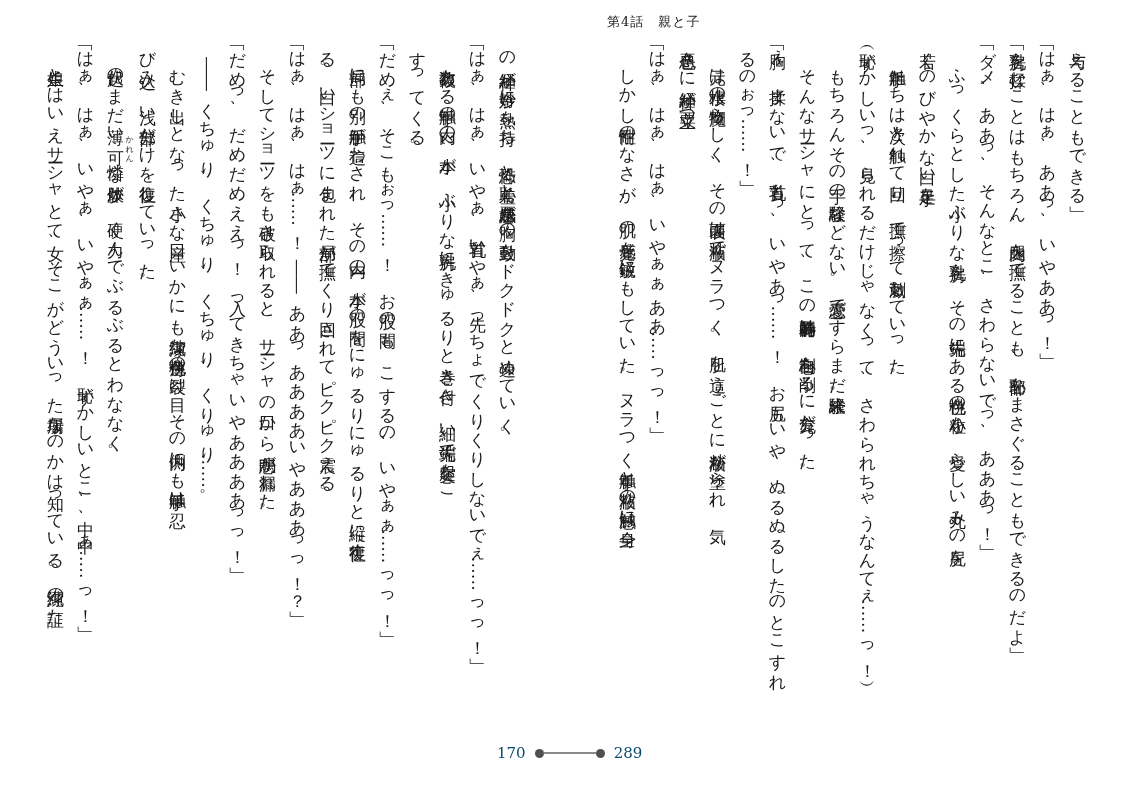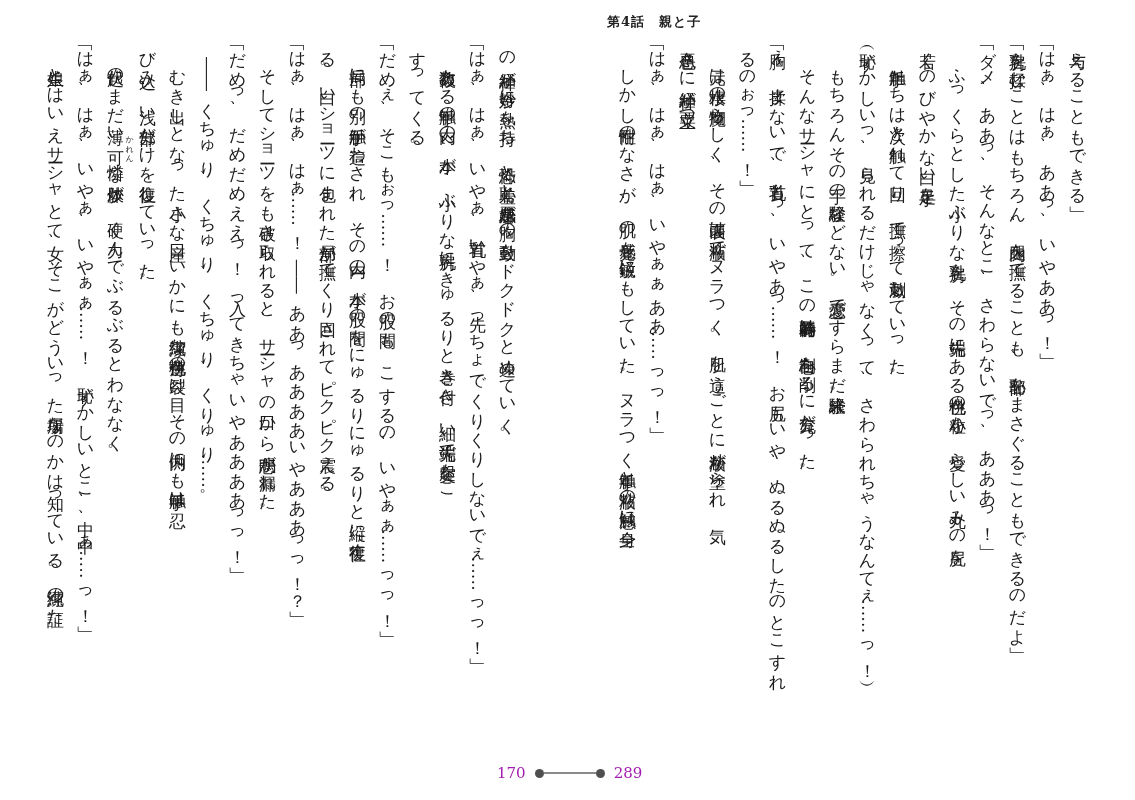--- a/index.html
+++ b/index.html
@@ -18,21 +18,20 @@
     background: #ffffff;
   }
   .chapter-header {
     position: absolute;
     top: 13px;
     left: 607px;
     font-size: 13px;
     letter-spacing: 1px;
     color: #222222;
     white-space: pre;
-    font-weight: bold;
   }
   .page-text {
     position: absolute;
     top: 40px;
     height: 718px;
     writing-mode: vertical-rl;
     text-orientation: mixed;
     color: #1b1b1b;
   }
   #page-right-text { left: 613px; width: 480px; }
@@ -41,27 +40,27 @@
     margin: 0;
     padding: 0;
     font-size: 17px;
     line-height: 30px;
     white-space: pre;
   }
   .page-text p.indent { text-indent: 17px; }
   ruby rt { font-size: 8px; letter-spacing: 0; }
   .footer {
     position: absolute;
-    top: 764px;
+    top: 744px;
     left: 497px;
     display: flex;
     align-items: center;
     gap: 9px;
     font-size: 15px;
-    color: #a21caf;
+    color: #0c4a6e;
   }
   .gutter-rule {
     display: flex;
     align-items: center;
   }
   .gutter-dot {
     width: 9px;
     height: 9px;
     border-radius: 50%;
     background: #4f4f4f;

